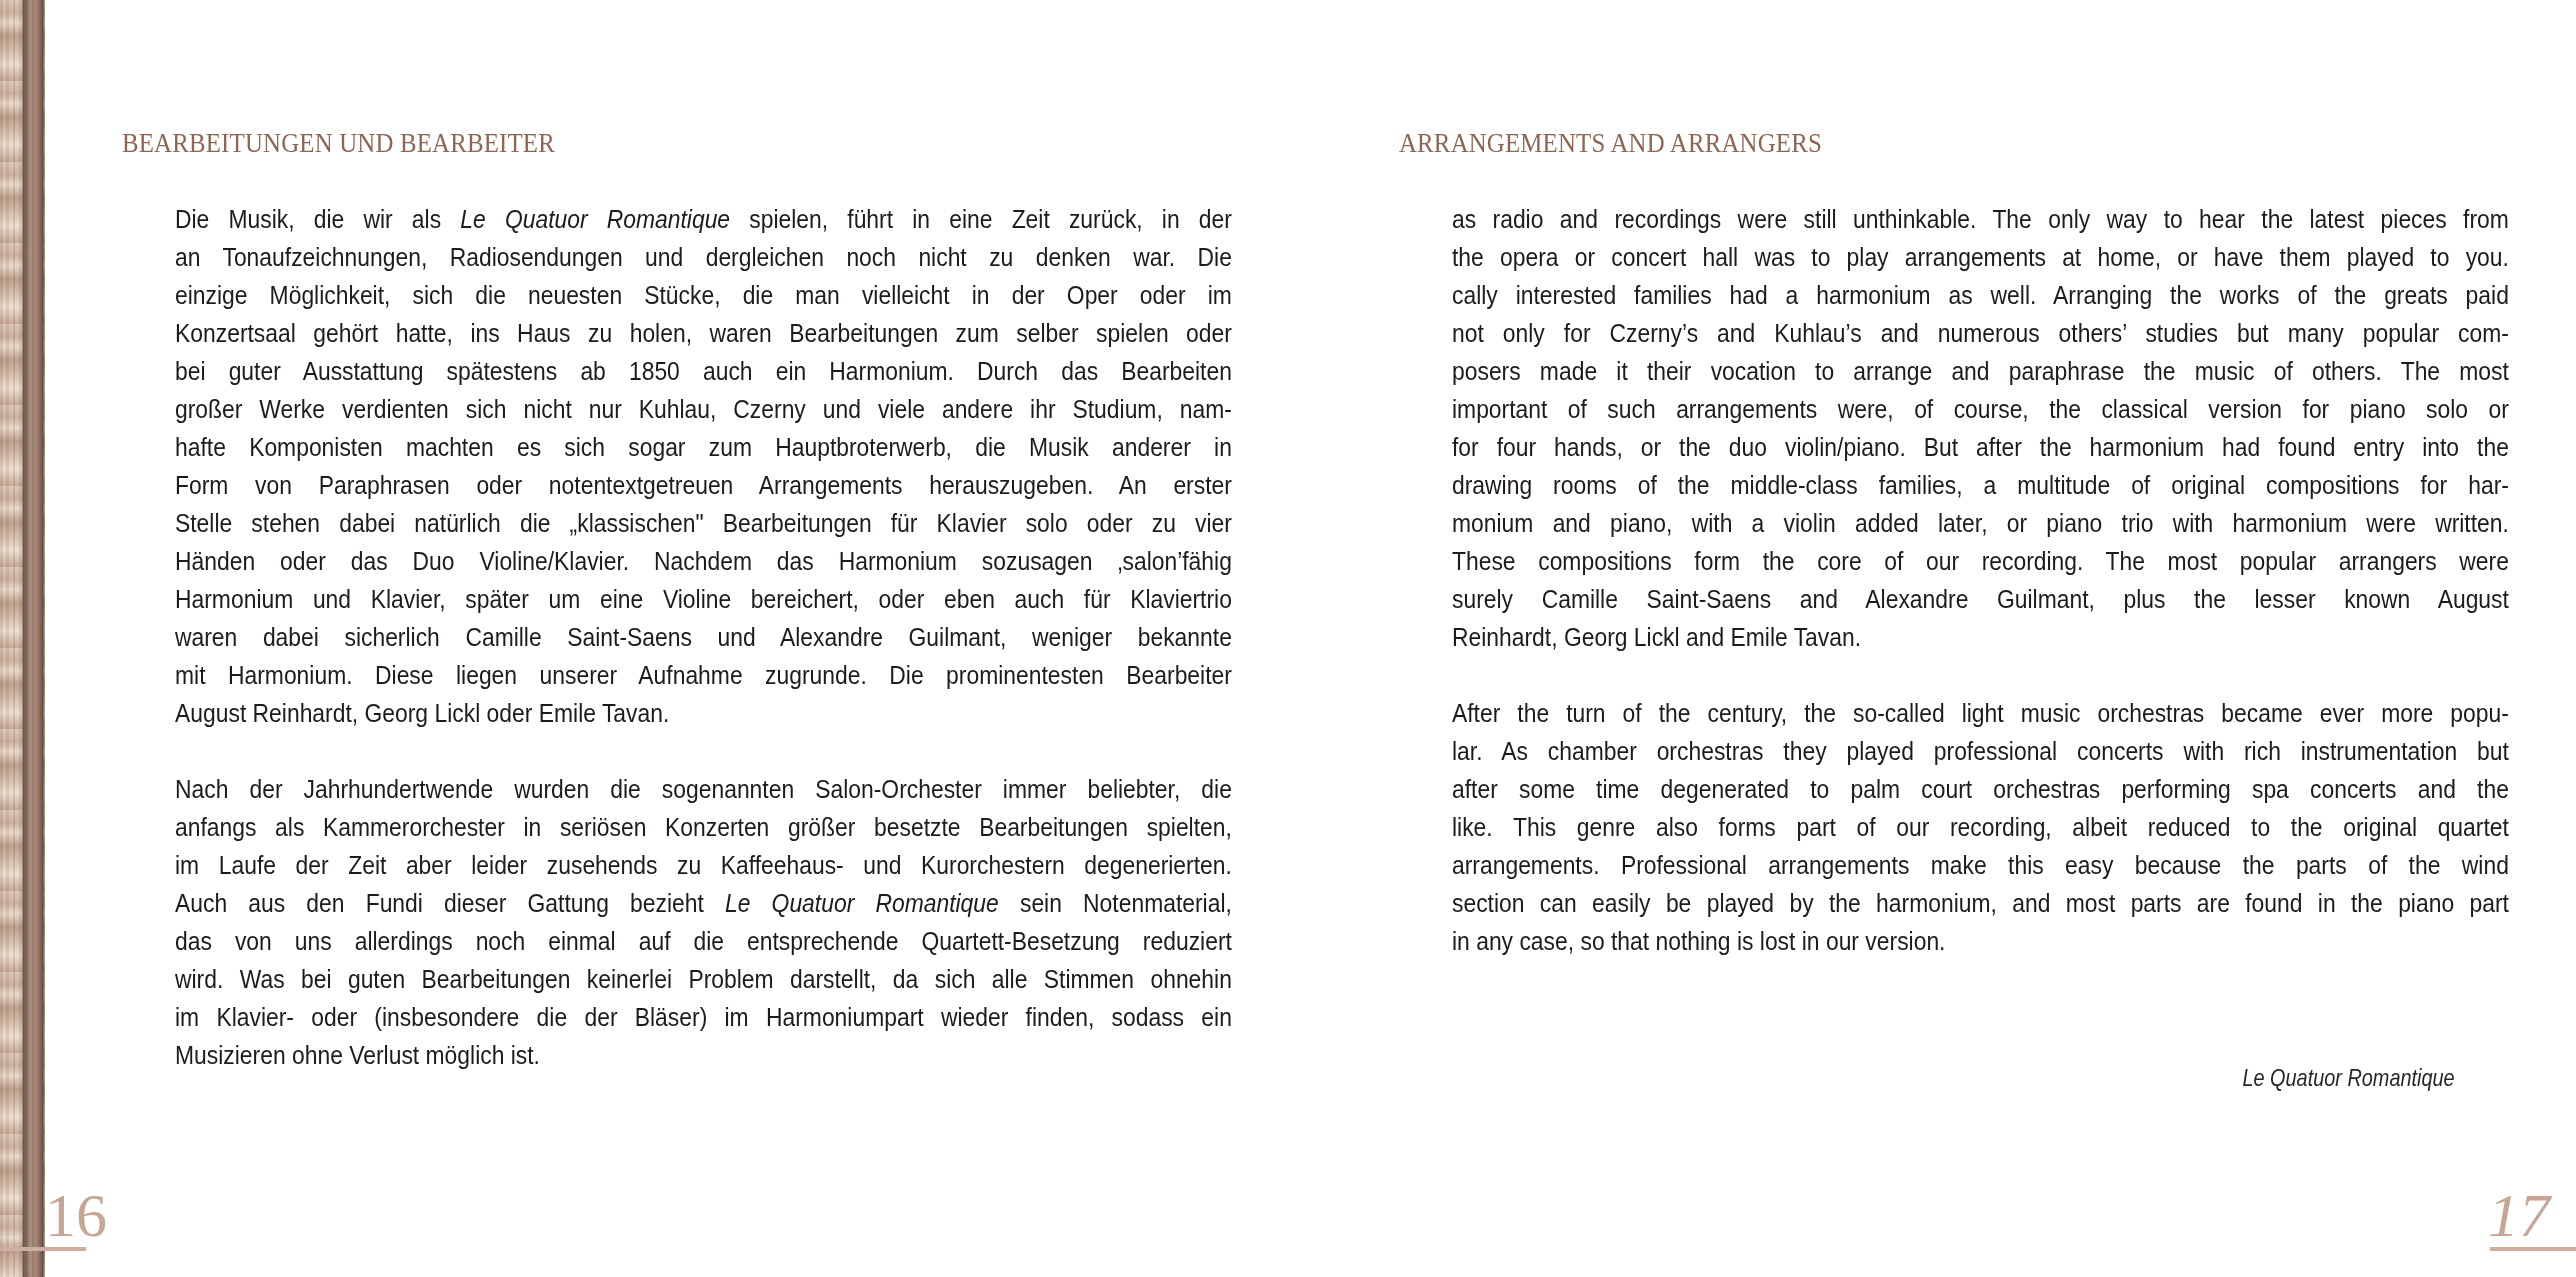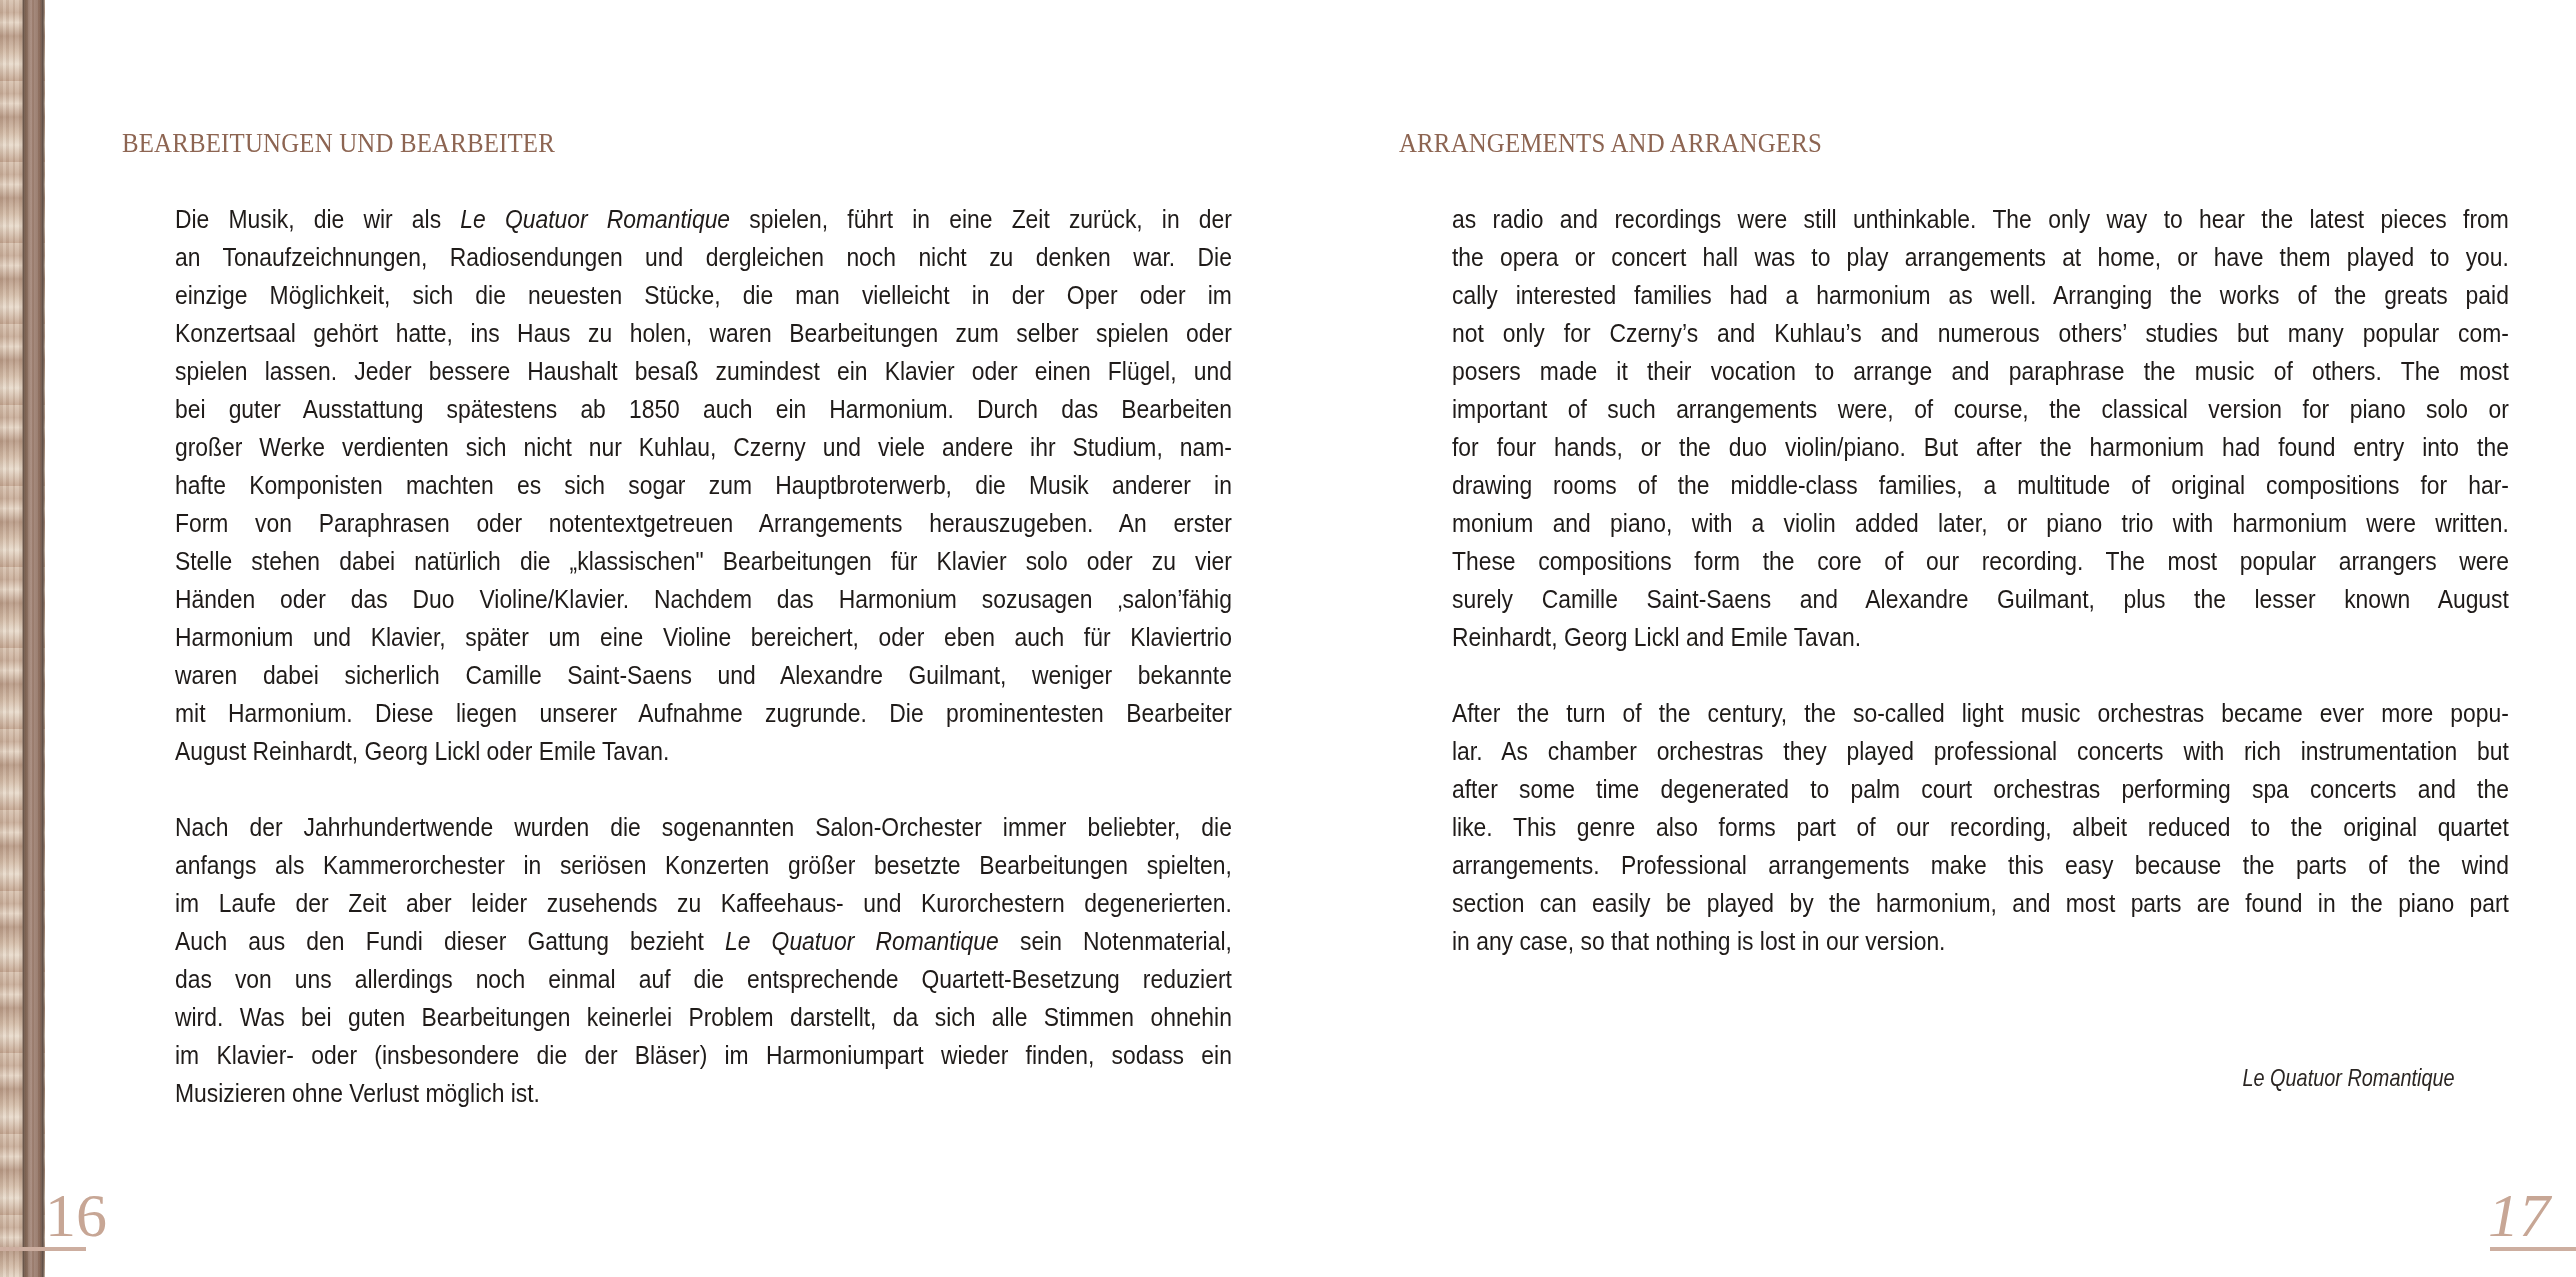--- a/index.html
+++ b/index.html
@@ -72,23 +72,20 @@
         <div class="line-wrap">
           <div class="line"><span>an Tonaufzeichnungen, Radiosendungen und dergleichen noch nicht zu denken war. Die</span></div>
         </div>
         <div class="line-wrap">
           <div class="line"><span>einzige Möglichkeit, sich die neuesten Stücke, die man vielleicht in der Oper oder im</span></div>
         </div>
         <div class="line-wrap">
           <div class="line"><span>Konzertsaal gehört hatte, ins Haus zu holen, waren Bearbeitungen zum selber spielen oder</span></div>
         </div>
         <div class="line-wrap">
-          <div class="line"><span>spielen lassen. Jeder bessere Haushalt besaß zumindest ein Klavier oder einen Flügel, und</span></div>
-        </div>
-        <div class="line-wrap">
           <div class="line"><span>bei guter Ausstattung spätestens ab 1850 auch ein Harmonium. Durch das Bearbeiten</span></div>
         </div>
         <div class="line-wrap">
           <div class="line"><span>großer Werke verdienten sich nicht nur Kuhlau, Czerny und viele andere ihr Studium, nam-</span></div>
         </div>
         <div class="line-wrap">
           <div class="line"><span>hafte Komponisten machten es sich sogar zum Hauptbroterwerb, die Musik anderer in</span></div>
         </div>
         <div class="line-wrap">
           <div class="line"><span>Form von Paraphrasen oder notentextgetreuen Arrangements herauszugeben. An erster</span></div>

